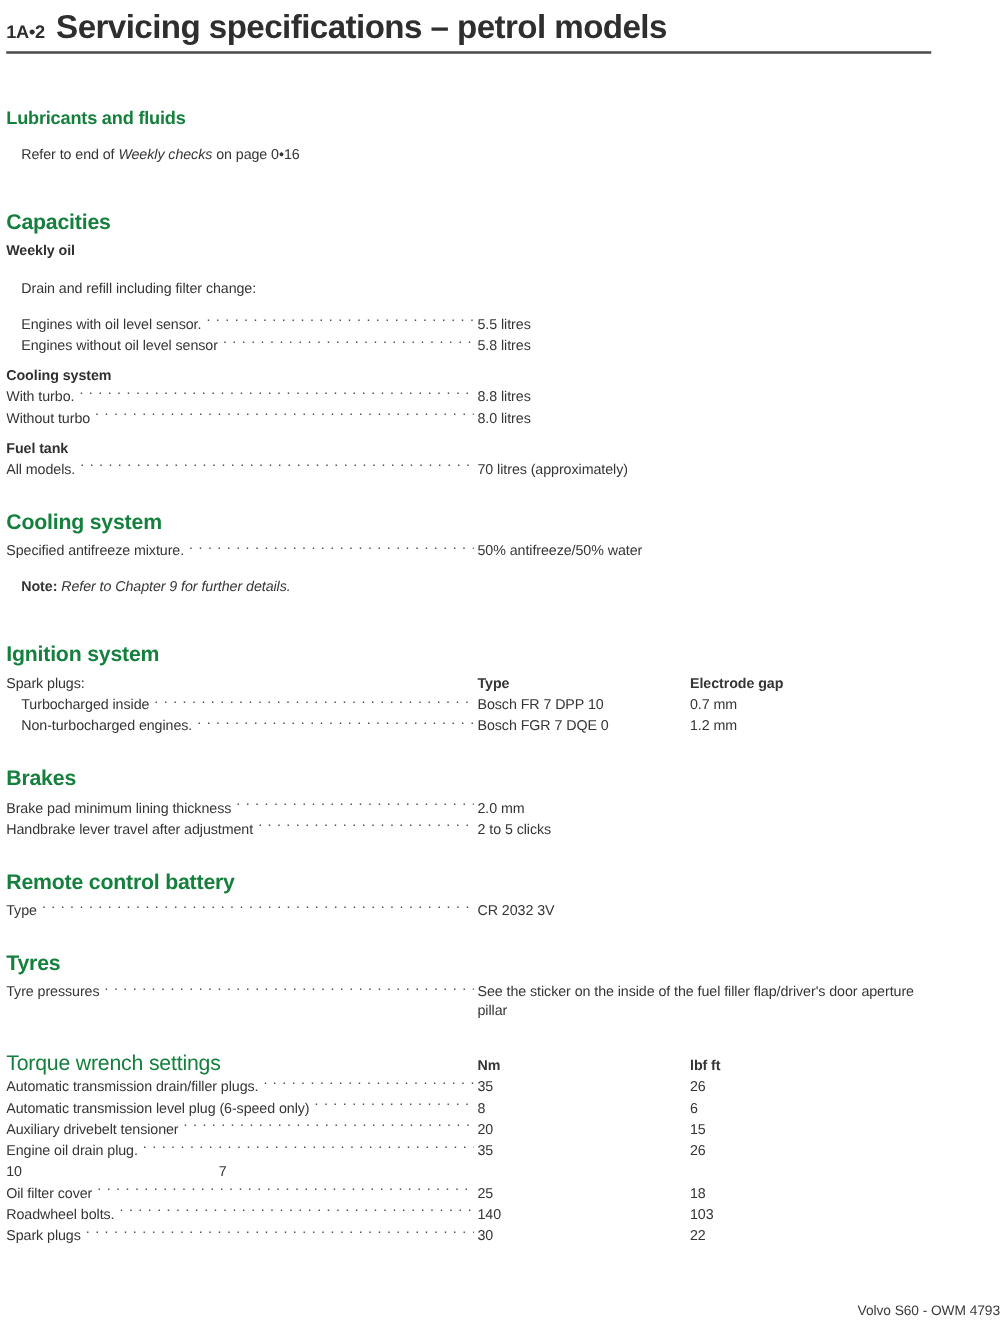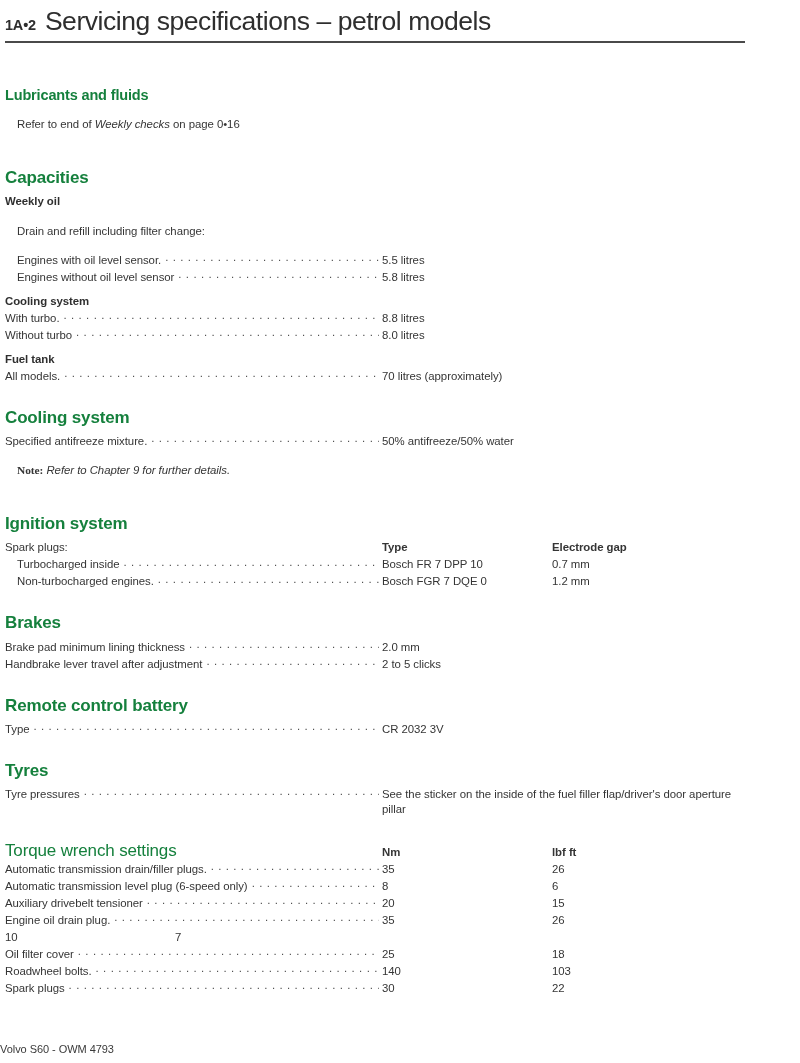--- a/index.html
+++ b/index.html
@@ -34,21 +34,21 @@
   }
   .page-num {
     font-size: 14.5px;
     font-weight: 700;
     letter-spacing: -0.2px;
     color: #2e2e2e;
     white-space: nowrap;
   }
   .masthead-title {
     font-size: 26.5px;
-    font-weight: 400;
+    font-weight: 700;
     letter-spacing: -0.45px;
     color: #2e2e2e;
     white-space: nowrap;
     line-height: 1;
   }
   .masthead-rule {
     position: absolute;
     left: 5px;
     top: 41px;
     width: 740px;
@@ -83,21 +83,21 @@
     letter-spacing: -0.05px;
   }
 
   .plain-line {
     font-size: 11.4px;
     line-height: 1.5;
     letter-spacing: -0.05px;
     margin: 12px;
   }
   .plain-line .ital { font-style: italic; }
-  .plain-line .bold { font-weight: 700; font-family: Liberation Serif, serif; }
+  .plain-line .bold { font-weight: 700; }
   .gap-lg { height: 22px; }
   .gap-sm { height: 7px; }
   .gap-xs { height: 3px; }
 
   
   .row {
     display: flex;
     align-items: baseline;
     font-size: 11.4px;
     line-height: 1.49;
@@ -142,34 +142,34 @@
     line-height: 1.35;
   }
   .row .val.bold, .row .val2.bold { font-weight: 700; }
   
   .row .leader { max-width: 100%; }
 
   
   .row .left-group {
     flex: 0 0 377px;
     display: flex;
-    align-items: center;
+    align-items: flex-start;
     overflow: hidden;
   }
 
   
   .row.headrow .label { font-weight: 400; }
 
   
   .footer {
     position: absolute;
     left: 0;
     top: 1043px;
     width: 800px;
-    text-align: left;
+    text-align: right;
     font-size: 11px;
     color: #3a3a3a;
     letter-spacing: -0.05px;
   }
 </style>
 </head>
 <body>
 
 <div class="page">
 

